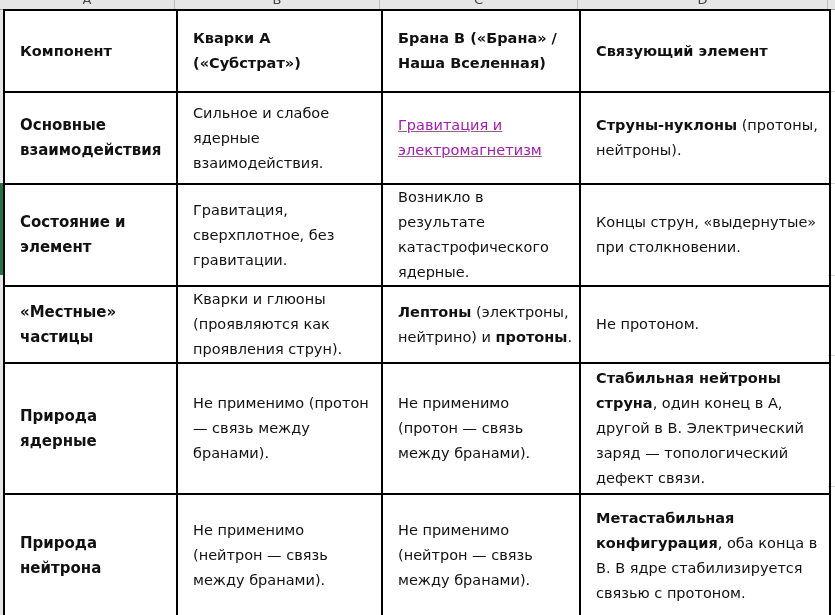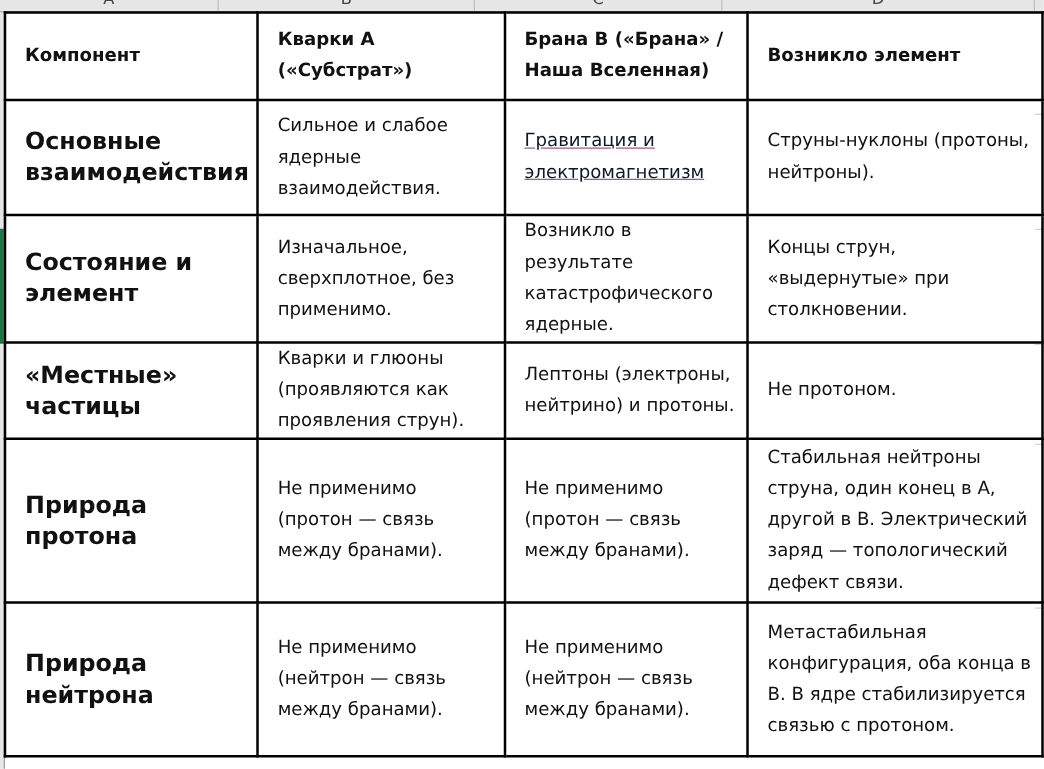--- a/index.html
+++ b/index.html
@@ -14,23 +14,23 @@
          background: #e6e6e6; border-right: 1px solid #9e9e9e; }
   .row-selected-marker { position: absolute; left: 0; width: 3px; background: #217346; }
 
   .right-gutter { position: absolute; left: 828px; top: 10px; width: 7px; height: 605px; background: #fff; }
   .gutter-line { position: absolute; left: 828px; width: 7px; height: 1px; background: #d4d4d4; }
 
   table.grid { position: absolute; left: 3px; top: 9px; border-collapse: collapse; table-layout: fixed; }
   table.grid td { border: 2px solid #000; vertical-align: middle; padding: 0 6px 0 15px;
          font-size: 14.5px; line-height: 25px; box-sizing: border-box; }
   table.grid td.head { font-weight: bold; font-size: 14.5px; }
-  table.grid td.rowlabel { font-weight: bold; font-size: 19px; }
-  .b { font-weight: normal; text-align: right; }
-  .link { color: #0f172a; text-decoration: underline; text-decoration-color: #96607d; }
+  table.grid td.rowlabel { font-weight: bold; font-size: 15px; }
+  .b { font-weight: bold; text-align: right; }
+  .link { color: #a21caf; text-decoration: underline; text-decoration-color: #96607d; }
 </style>
 </head>
 <body>
 
 <div class="col-header-strip">
   <div class="col-letter" style="left:0;width:175px;">A</div>
   <div class="col-letter" style="left:175px;width:205px;">B</div>
   <div class="col-letter" style="left:380px;width:198px;">C</div>
   <div class="col-letter" style="left:578px;width:250px;">D</div>
 </div>
@@ -45,50 +45,50 @@
 <div class="gutter-line" style="top:486px;"></div>
 
 <table class="grid">
   <colgroup>
     <col style="width:173px">
     <col style="width:205px">
     <col style="width:198px">
     <col style="width:250px">
   </colgroup>
   <tbody>
-      <tr style="height:70px">
+      <tr style="height:82px">
     <td class="head">Компонент</td>
     <td class="head">Кварки А («Субстрат»)</td>
     <td class="head">Брана В («Брана» / Наша Вселенная)</td>
-    <td class="head">Возникло элемент</td>
+    <td class="head">Связующий элемент</td>
   </tr>
 
   <tr style="height:92px">
     <td class="rowlabel">Основные взаимодействия</td>
     <td>Сильное и слабое ядерные взаимодействия.</td>
     <td><span class="link">Гравитация и электромагнетизм</span></td>
     <td><span class="b">Струны-нуклоны</span><span> (протоны, нейтроны).</span></td>
   </tr>
 
   <tr style="height:92px">
     <td class="rowlabel">Состояние и элемент</td>
-    <td>Изначальное, сверхплотное, без применимо.</td>
+    <td>Гравитация, сверхплотное, без гравитации.</td>
     <td>Возникло в результате катастрофического ядерные.</td>
     <td>Концы струн, «выдернутые» при столкновении.</td>
   </tr>
 
   <tr style="height:68px">
     <td class="rowlabel">«Местные» частицы</td>
     <td>Кварки и глюоны (проявляются как проявления струн).</td>
     <td><span class="b">Лептоны</span><span> (электроны, нейтрино) и </span><span class="b">протоны</span><span>.</span></td>
     <td>Не протоном.</td>
   </tr>
 
   <tr style="height:131px">
-    <td class="rowlabel">Природа протона</td>
+    <td class="rowlabel">Природа ядерные</td>
     <td>Не применимо (протон — связь между бранами).</td>
     <td>Не применимо (протон — связь между бранами).</td>
     <td><span class="b">Стабильная нейтроны струна</span><span>, один конец в А, другой в В. Электрический заряд — топологический дефект связи.</span></td>
   </tr>
 
   <tr style="height:123px">
     <td class="rowlabel">Природа нейтрона</td>
     <td>Не применимо (нейтрон — связь между бранами).</td>
     <td>Не применимо (нейтрон — связь между бранами).</td>
     <td><span class="b">Метастабильная конфигурация</span><span>, оба конца в В. В ядре стабилизируется связью с протоном.</span></td>

